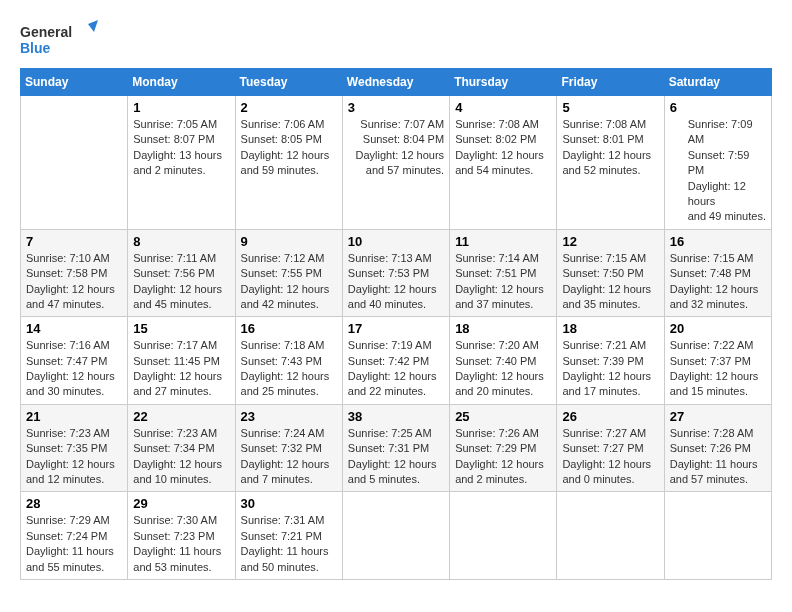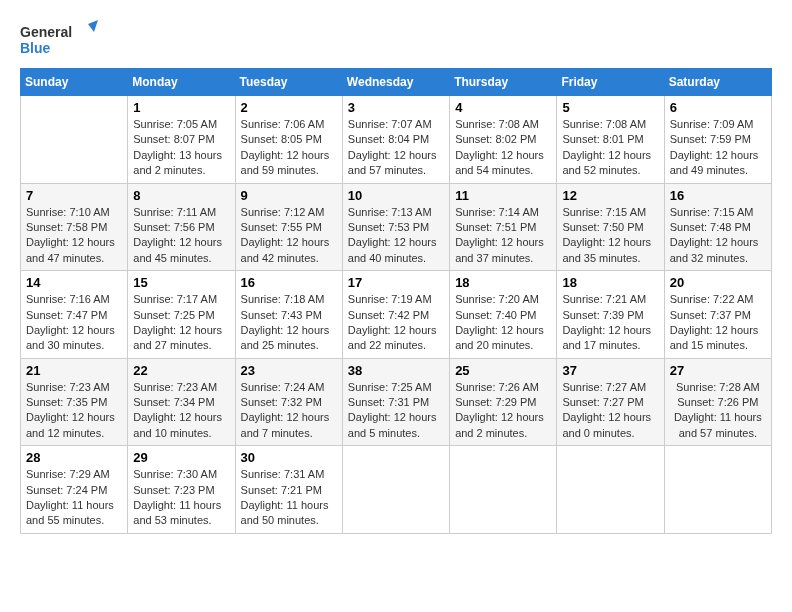--- a/index.html
+++ b/index.html
@@ -113,42 +113,42 @@
         </td>
         <td>
           <div class="day-num">2</div>
           <div class="day-info" style="white-space: pre-line;">Sunrise: 7:06 AM
 Sunset: 8:05 PM
 Daylight: 12 hours
 and 59 minutes.</div>
         </td>
         <td>
           <div class="day-num">3</div>
-          <div class="day-info" style="white-space: pre-line;">Sunrise: 7:07 AM
+          <div class="day-info" style="white-space: pre-line; text-align: right;">Sunrise: 7:07 AM
 Sunset: 8:04 PM
 Daylight: 12 hours
 and 57 minutes.</div>
         </td>
         <td>
           <div class="day-num">4</div>
           <div class="day-info" style="white-space: pre-line;">Sunrise: 7:08 AM
 Sunset: 8:02 PM
 Daylight: 12 hours
 and 54 minutes.</div>
         </td>
         <td>
           <div class="day-num">5</div>
           <div class="day-info" style="white-space: pre-line;">Sunrise: 7:08 AM
 Sunset: 8:01 PM
 Daylight: 12 hours
 and 52 minutes.</div>
         </td>
         <td>
           <div class="day-num">6</div>
-          <div class="day-info" style="white-space: pre-line;">Sunrise: 7:09 AM
+          <div class="day-info" style="white-space: pre-line; margin-left: 18px;">Sunrise: 7:09 AM
 Sunset: 7:59 PM
 Daylight: 12 hours
 and 49 minutes.</div>
         </td>
       </tr>
       <tr>
         <td>
           <div class="day-num">7</div>
           <div class="day-info" style="white-space: pre-line;">Sunrise: 7:10 AM
 Sunset: 7:58 PM
@@ -202,21 +202,21 @@
         <td>
           <div class="day-num">14</div>
           <div class="day-info" style="white-space: pre-line;">Sunrise: 7:16 AM
 Sunset: 7:47 PM
 Daylight: 12 hours
 and 30 minutes.</div>
         </td>
         <td>
           <div class="day-num">15</div>
           <div class="day-info" style="white-space: pre-line;">Sunrise: 7:17 AM
-Sunset: 7:25 PM
+Sunset: 11:45 PM
 Daylight: 12 hours
 and 27 minutes.</div>
         </td>
         <td>
           <div class="day-num">16</div>
           <div class="day-info" style="white-space: pre-line;">Sunrise: 7:18 AM
 Sunset: 7:43 PM
 Daylight: 12 hours
 and 25 minutes.</div>
         </td>
@@ -279,29 +279,29 @@
 and 5 minutes.</div>
         </td>
         <td>
           <div class="day-num">25</div>
           <div class="day-info" style="white-space: pre-line;">Sunrise: 7:26 AM
 Sunset: 7:29 PM
 Daylight: 12 hours
 and 2 minutes.</div>
         </td>
         <td>
-          <div class="day-num">37</div>
+          <div class="day-num">26</div>
           <div class="day-info" style="white-space: pre-line;">Sunrise: 7:27 AM
 Sunset: 7:27 PM
 Daylight: 12 hours
 and 0 minutes.</div>
         </td>
         <td>
           <div class="day-num">27</div>
-          <div class="day-info" style="white-space: pre-line; text-align: center;">Sunrise: 7:28 AM
+          <div class="day-info" style="white-space: pre-line;">Sunrise: 7:28 AM
 Sunset: 7:26 PM
 Daylight: 11 hours
 and 57 minutes.</div>
         </td>
       </tr>
       <tr>
         <td>
           <div class="day-num">28</div>
           <div class="day-info" style="white-space: pre-line;">Sunrise: 7:29 AM
 Sunset: 7:24 PM

